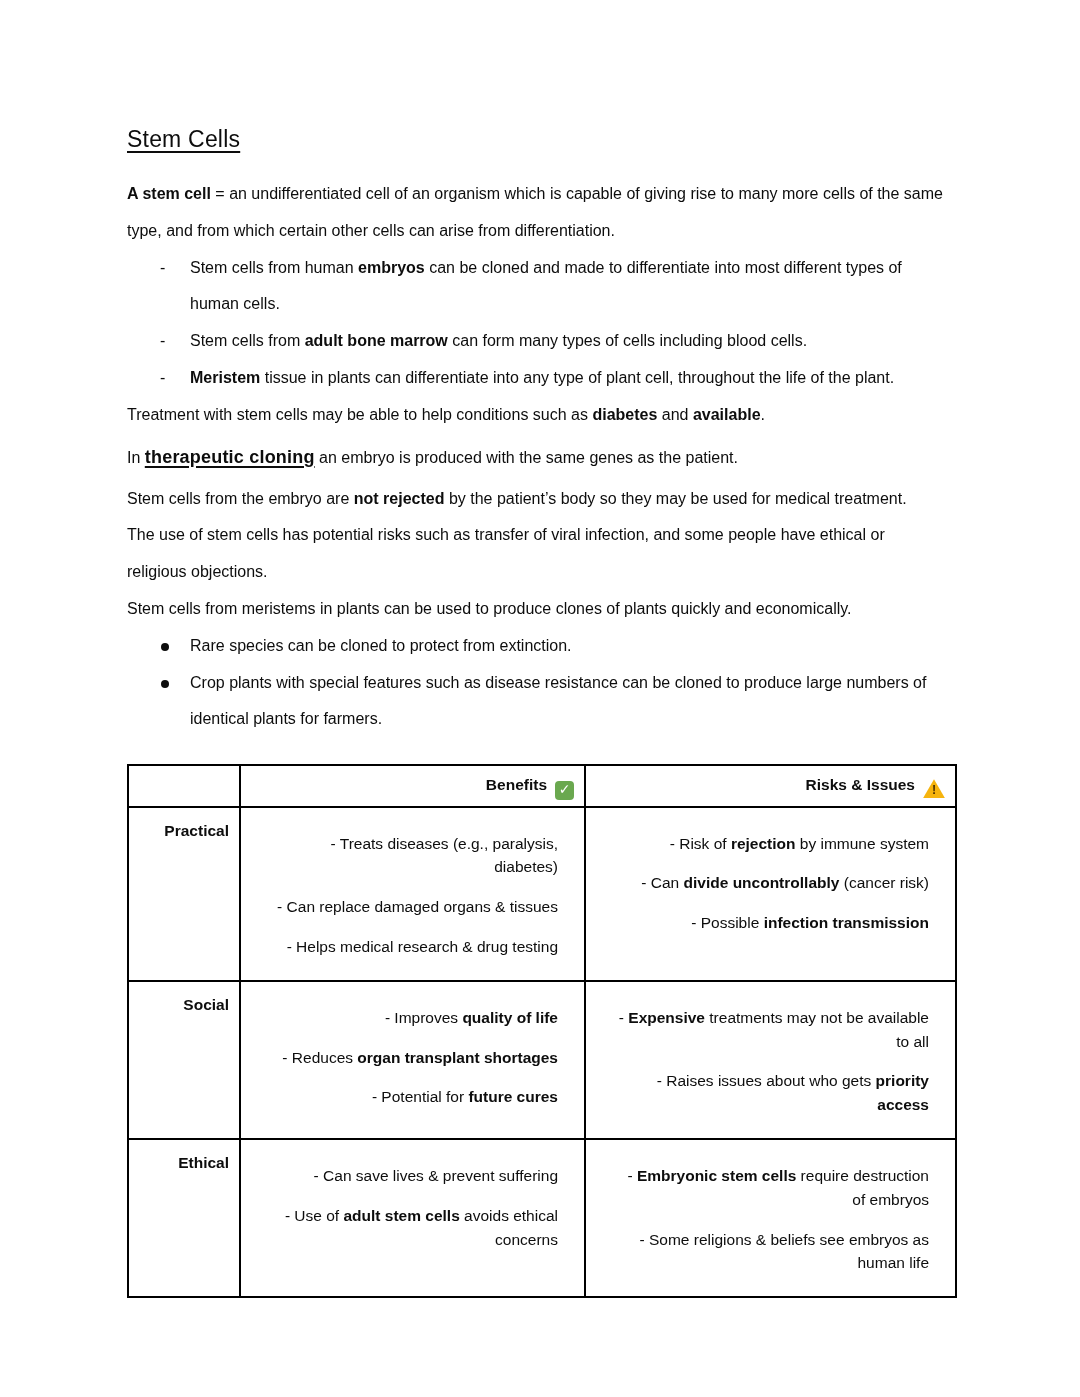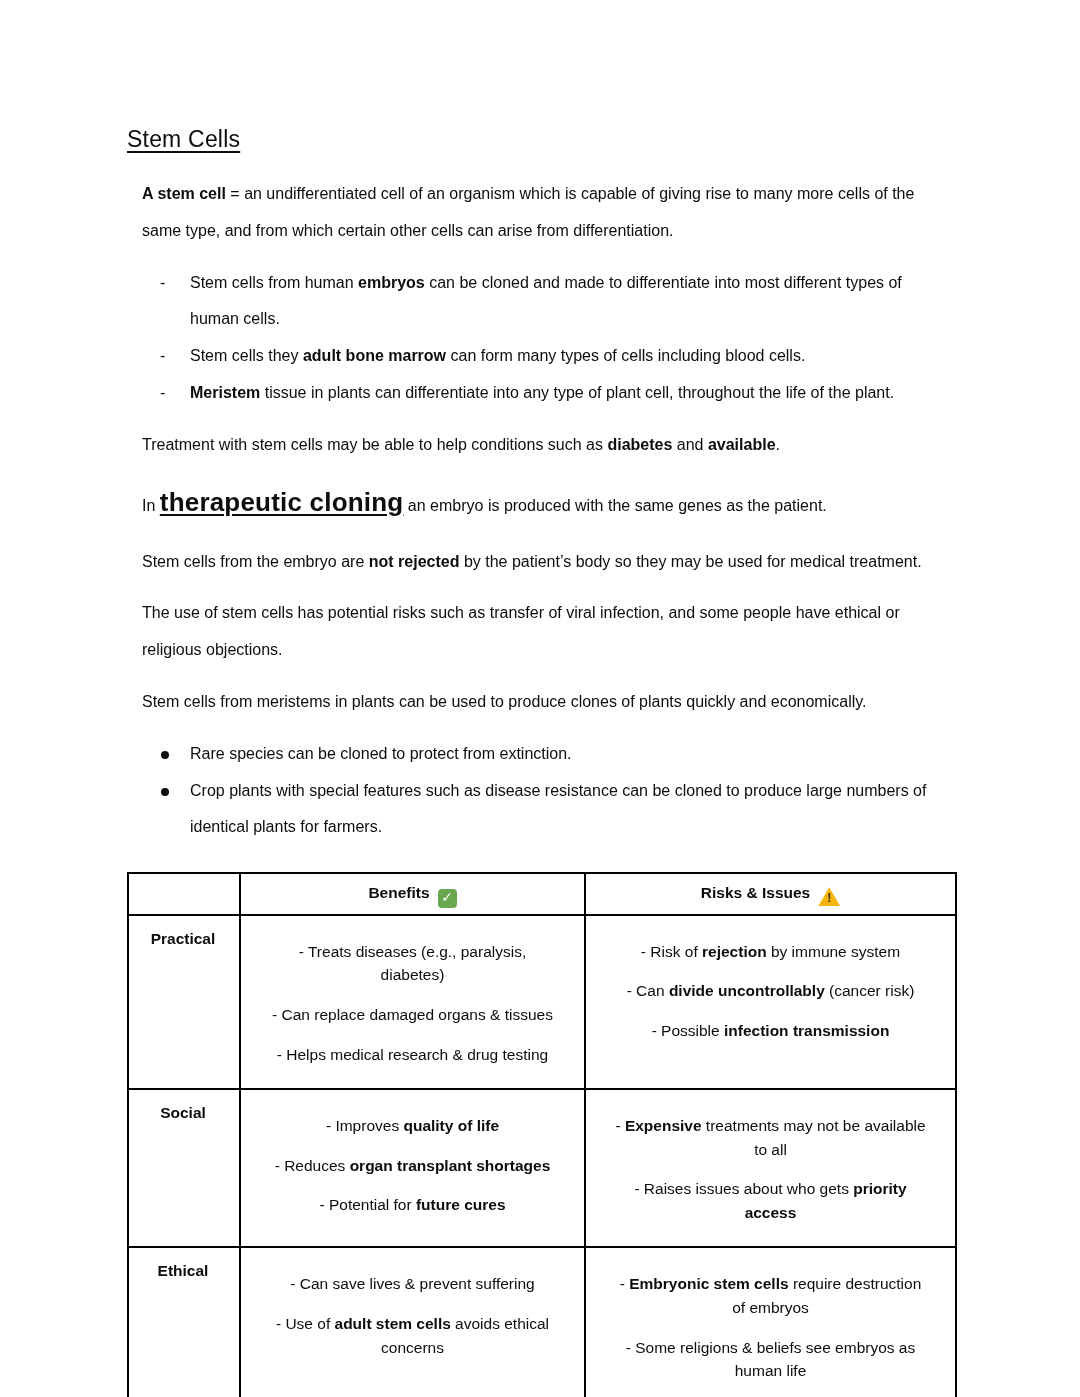--- a/index.html
+++ b/index.html
@@ -18,44 +18,44 @@
     font-size: 23px;
     font-weight: 400;
     letter-spacing: 0.2px;
     text-decoration: underline;
     text-decoration-thickness: 2px;
     text-underline-offset: 4px;
   }
 
   
   .doc-body { width: 818px; font-size: 16px; line-height: 36.8px; }
-  .para { margin: 15px; }
+  .para { margin: 0; }
   .li { position: relative; padding-left: 63px; margin: 0; }
   .li .marker { position: absolute; left: 33px; top: 0; }
   .li.dot .marker {
     width: 8px; height: 8px; border-radius: 50%;
     background: var(--text, #0d0d0d);
     top: 15px; left: 34px;
   }
   .seg-b { font-weight: 700; }
   .seg-u { text-decoration: underline; text-decoration-thickness: 2px; text-underline-offset: 3px; }
-  .seg-big { font-size: 26px; letter-spacing: 0.2px; }
+  .seg-big { font-size: 18px; letter-spacing: 0.2px; }
   .tc-line { line-height: 46px; }
 
   
   table.notes-table {
     border-collapse: collapse;
     table-layout: fixed;
     width: 828px;
     margin-top: 26px;
   }
   .notes-table th, .notes-table td {
     border: 2px solid var(--border, #000000);
     vertical-align: top;
-    text-align: center;
+    text-align: right;
     padding: 8px 10px 5px 10px;
     font-size: 15.5px;
     line-height: 23.8px;
     box-sizing: border-box;
   }
   .notes-table th { font-weight: 700; height: 38px; padding-top: 7px; padding-bottom: 6px; }
   .notes-table td.row-label { font-weight: 700; padding-top: 11px; padding-left: 8px; }
   tr.r-practical td { height: 114px; }
   tr.r-social    td { height: 107px; }
   tr.r-ethical   td { height: 120px; }
@@ -89,21 +89,21 @@
 
   <div class="doc-body">
     <p class="para"><span class="seg-b">A stem cell</span><span> = an undifferentiated cell of an organism which is capable of giving rise to many more cells of the same type, and from which certain other cells can arise from differentiation.</span></p>
 
     <div class="li dash">
       <span class="marker">-</span>
       <span class="li-text"><span>Stem cells from human </span><span class="seg-b">embryos</span><span> can be cloned and made to differentiate into most different types of human cells.</span></span>
     </div>
     <div class="li dash">
       <span class="marker">-</span>
-      <span class="li-text"><span>Stem cells they </span><span class="seg-b">adult bone marrow</span><span> can form many types of cells including blood cells.</span></span>
+      <span class="li-text"><span>Stem cells from </span><span class="seg-b">adult bone marrow</span><span> can form many types of cells including blood cells.</span></span>
     </div>
     <div class="li dash">
       <span class="marker">-</span>
       <span class="li-text"><span class="seg-b">Meristem</span><span> tissue in plants can differentiate into any type of plant cell, throughout the life of the plant.</span></span>
     </div>
 
     <p class="para"><span>Treatment with stem cells may be able to help conditions such as </span><span class="seg-b">diabetes</span><span> and </span><span class="seg-b">available</span><span>.</span></p>
     <p class="para tc-line"><span>In </span><span class="seg-b seg-u seg-big">therapeutic cloning</span><span> an embryo is produced with the same genes as the patient.</span></p>
     <p class="para"><span>Stem cells from the embryo are </span><span class="seg-b">not rejected</span><span> by the patient’s body so they may be used for medical treatment.</span></p>
     <p class="para"><span>The use of stem cells has potential risks such as transfer of viral infection, and some people have ethical or religious objections.</span></p>

